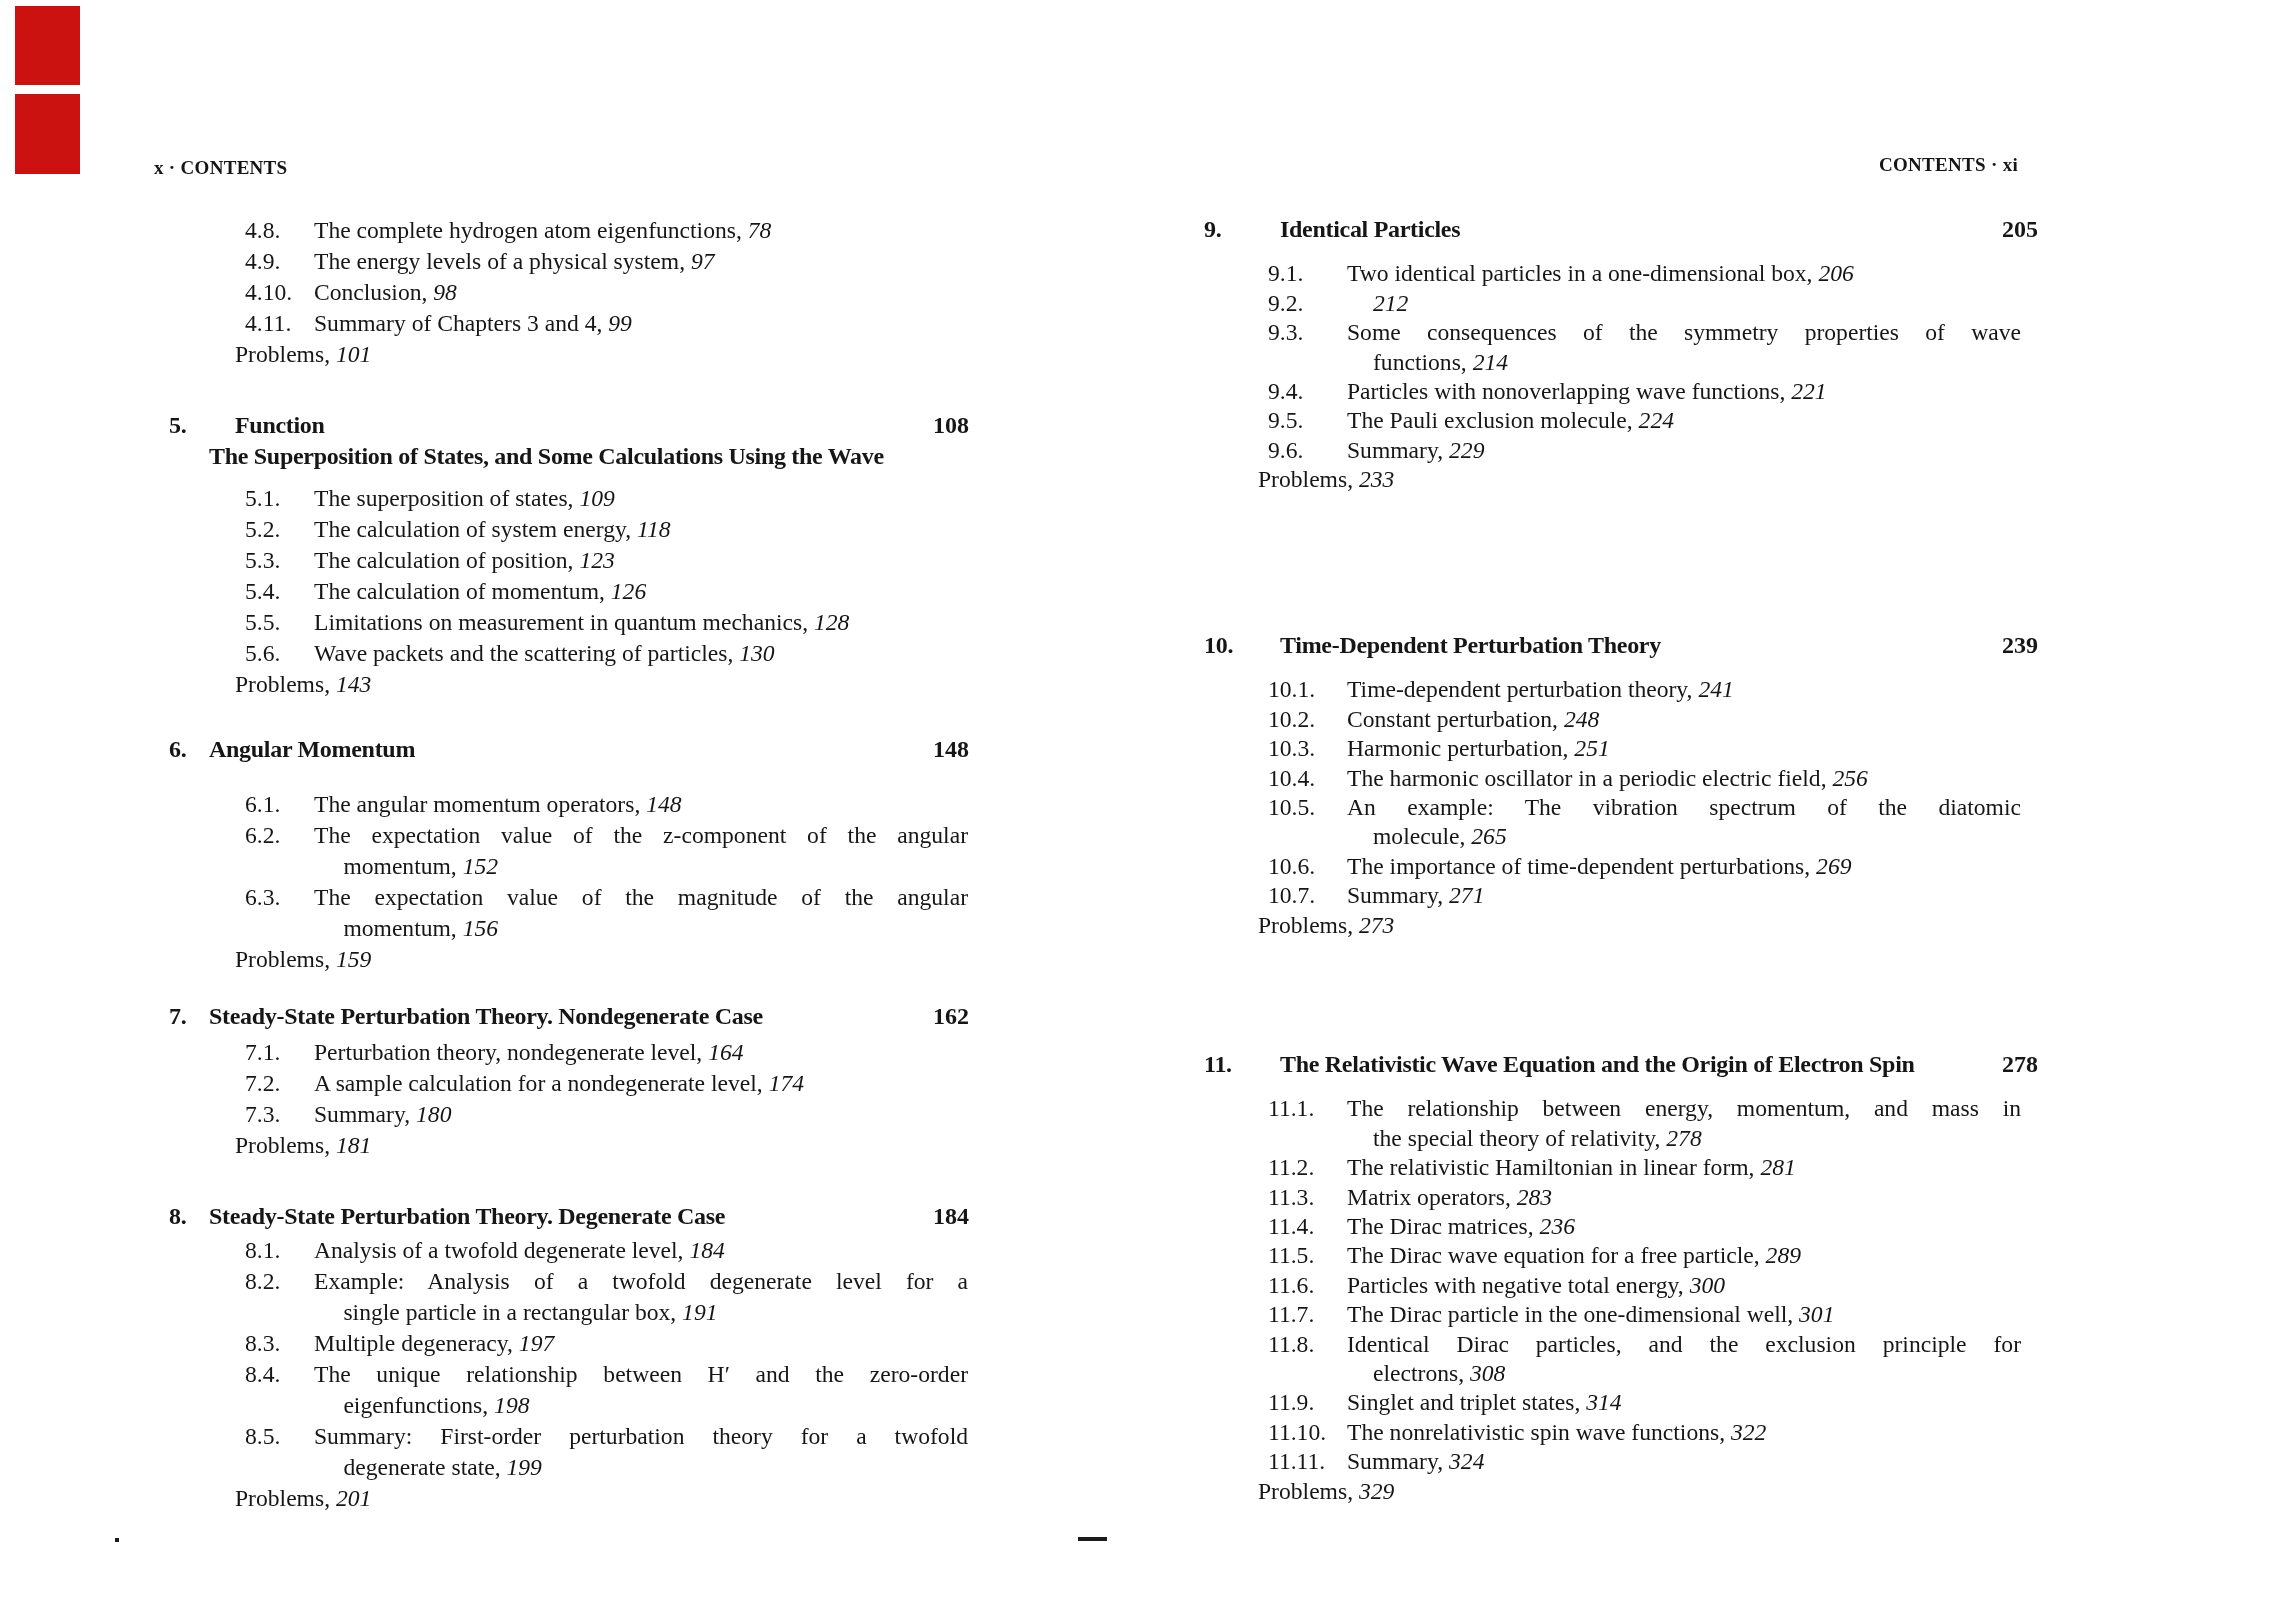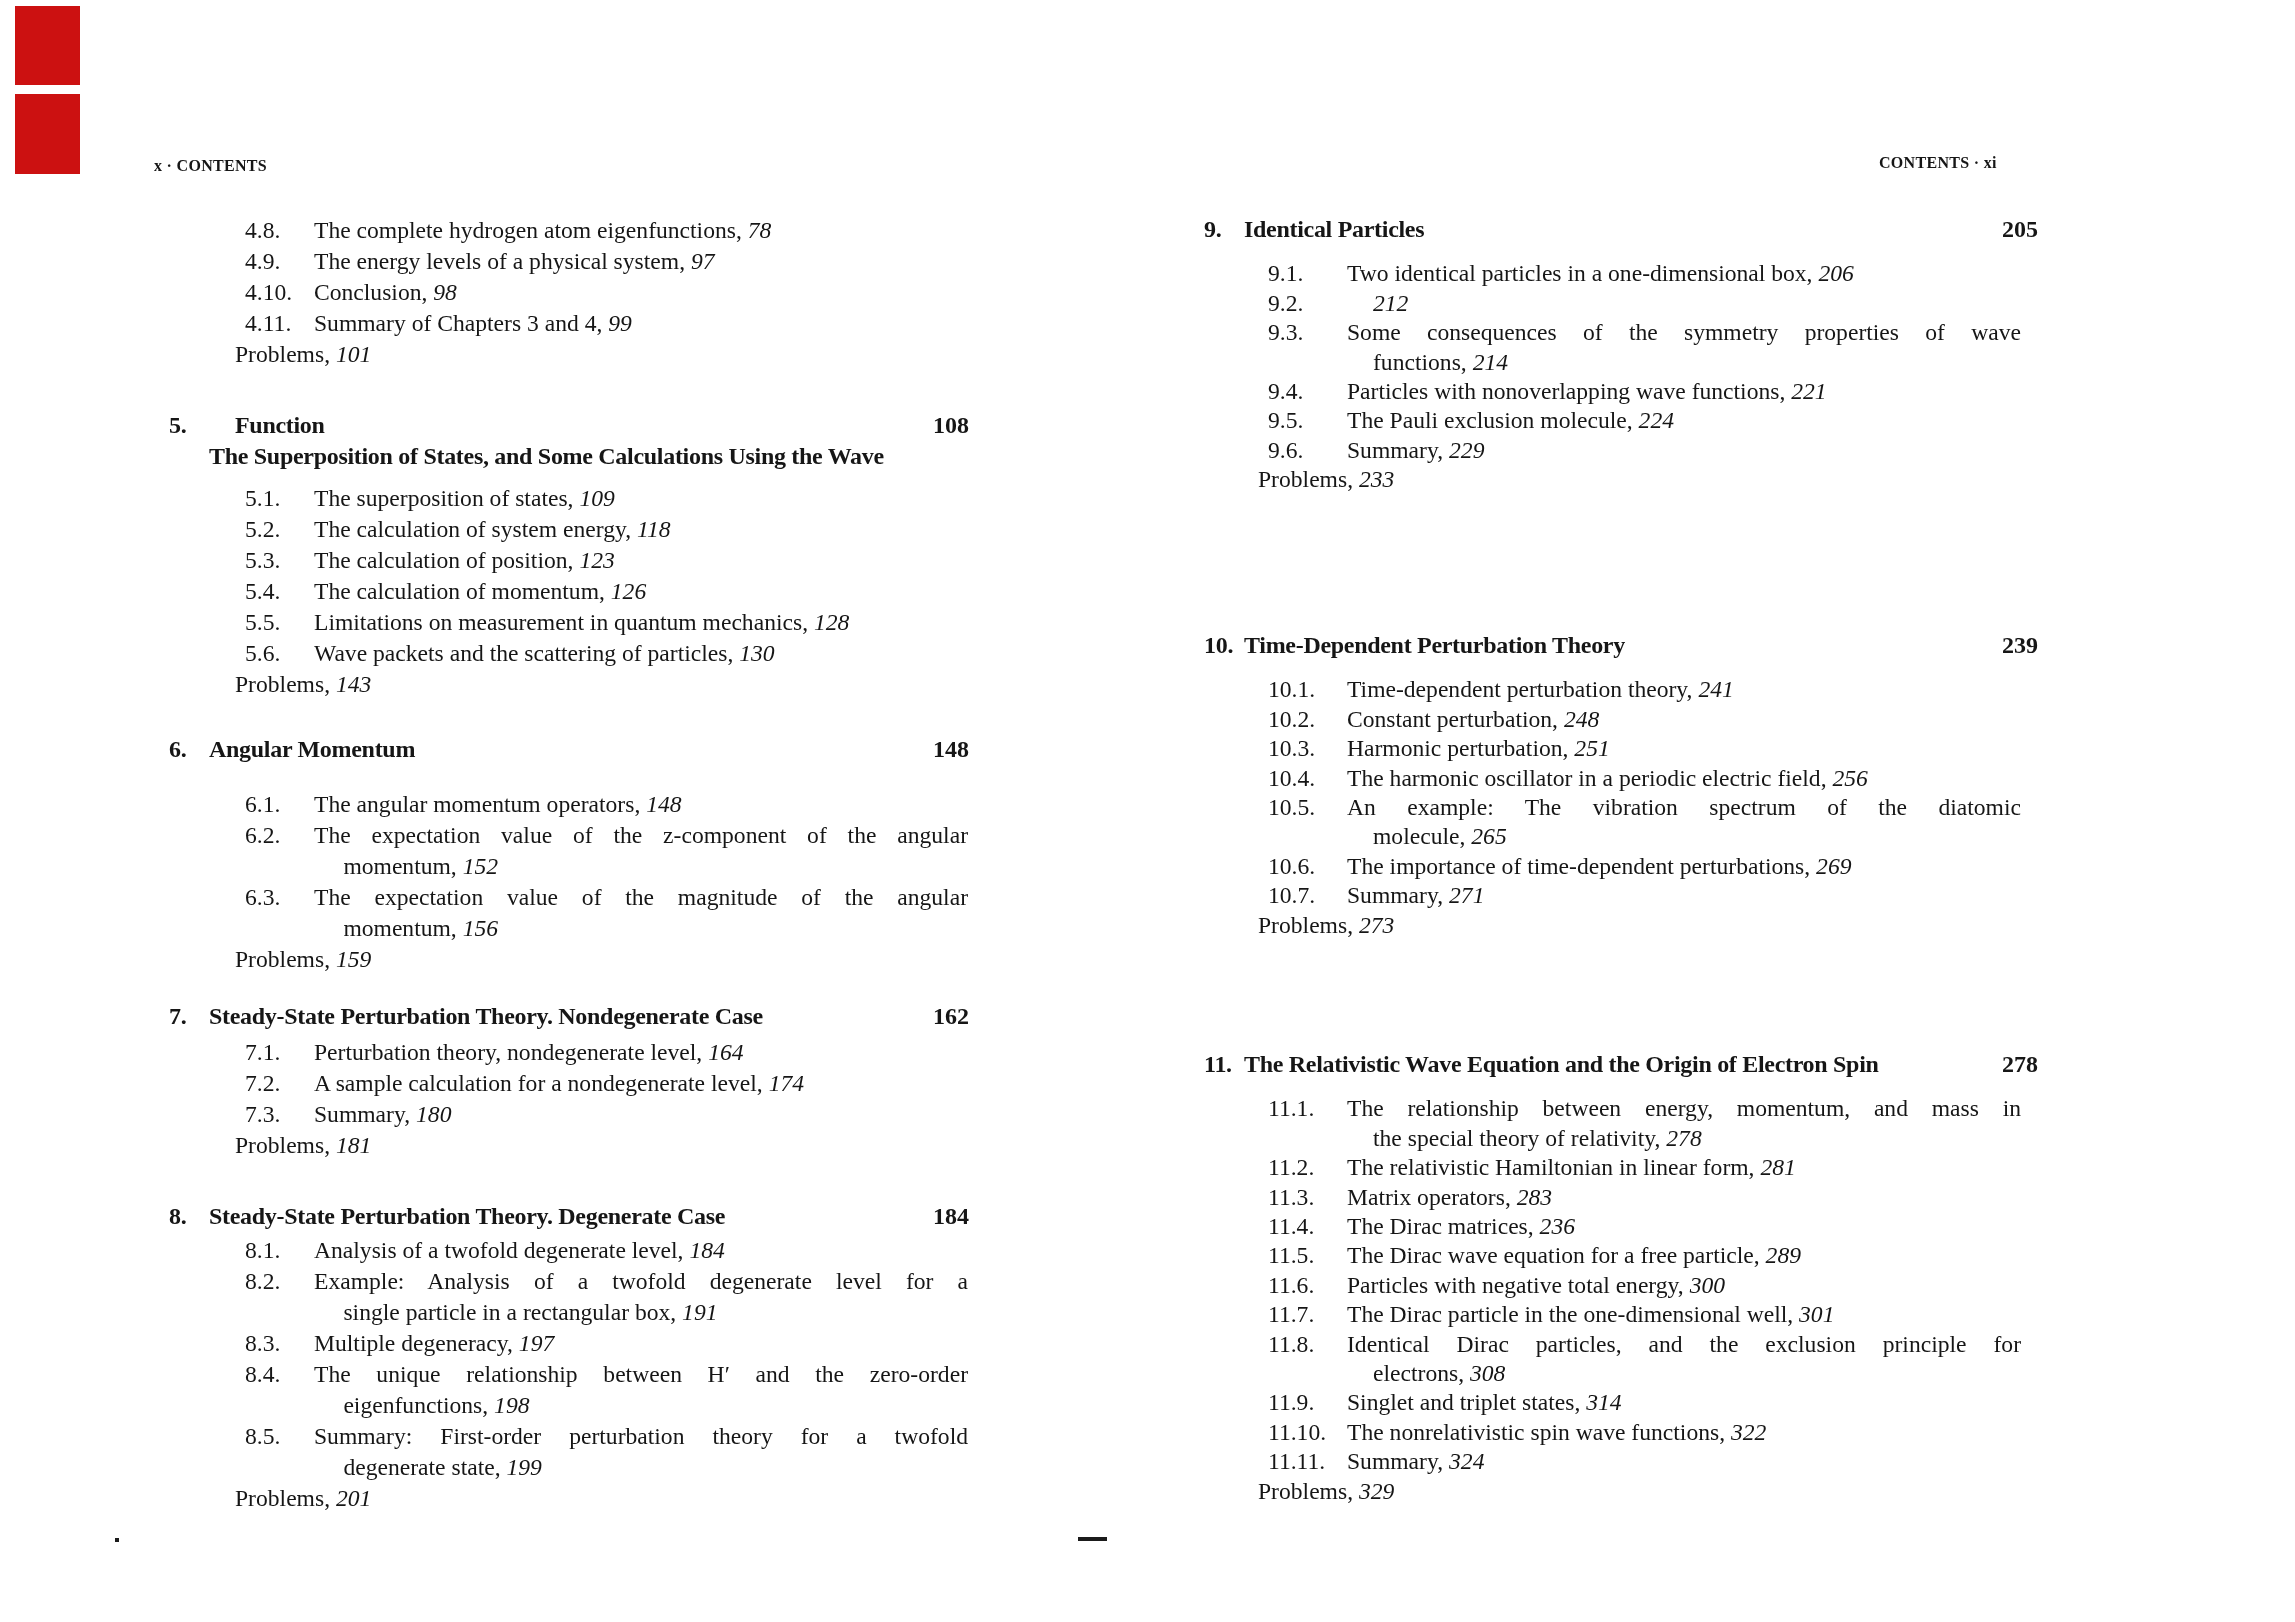--- a/index.html
+++ b/index.html
@@ -1,40 +1,40 @@
 <!DOCTYPE html>
 <html style="font-size:10.5px"><head>
 <meta charset="utf-8">
 <style>
   html,body{margin:0;padding:0;background:#ffffff;}
   .doc{position:relative;width:2295px;height:1622px;background:#ffffff;color:#161616;
        font-family:"Liberation Serif","DejaVu Serif",serif;font-size:23.6px;overflow:hidden;}
 
   
-  .rh{position:absolute;font-weight:bold;font-size:16px;letter-spacing:0.3px;white-space:nowrap;}
+  .rh{position:absolute;font-weight:bold;font-size:19px;letter-spacing:0.3px;white-space:nowrap;}
   .rh.lp{left:154px;top:157px;}
   .rh.rp{left:1879px;top:154px;}
 
   
   .fid{position:absolute;left:15px;width:65px;}
   .fid.f1{top:5.9px;height:79px;}
   .fid.f2{top:94px;height:80px;}
   .art{position:absolute;background:#1b1b1b;}
   .art.dash{left:1078px;top:1537px;width:29px;height:3.9px;}
   .art.dot{left:115px;top:1538px;width:3.9px;height:3.9px;}
 
   
   .sec{position:absolute;}
   .sec.lp{left:169px;width:800px;line-height:31px;}
   .sec.rp{left:1204px;width:834px;line-height:29.4px;}
 
   .heading{position:relative;font-weight:bold;font-size:24px;letter-spacing:-0.3px;}
   .ch-num{position:absolute;left:0;top:0;}
   .lp .ch-title{margin-left:40px;width:736px;}
-  .rp .ch-title{margin-left:40px;width:730px;}
+  .rp .ch-title{margin-left:76px;width:730px;}
   .t-line{white-space:nowrap;}
   .t-wrap{margin-left:26px;}
   .ch-page{position:absolute;right:0;top:0;font-weight:bold;letter-spacing:0;}
 
   .lp .items{margin-left:145px;width:654px;}
   .rp .items{margin-left:143px;width:674px;}
 
   .ti{position:relative;}
   .lbl{position:absolute;top:0;}
   .lp .lbl{left:-69px;}

